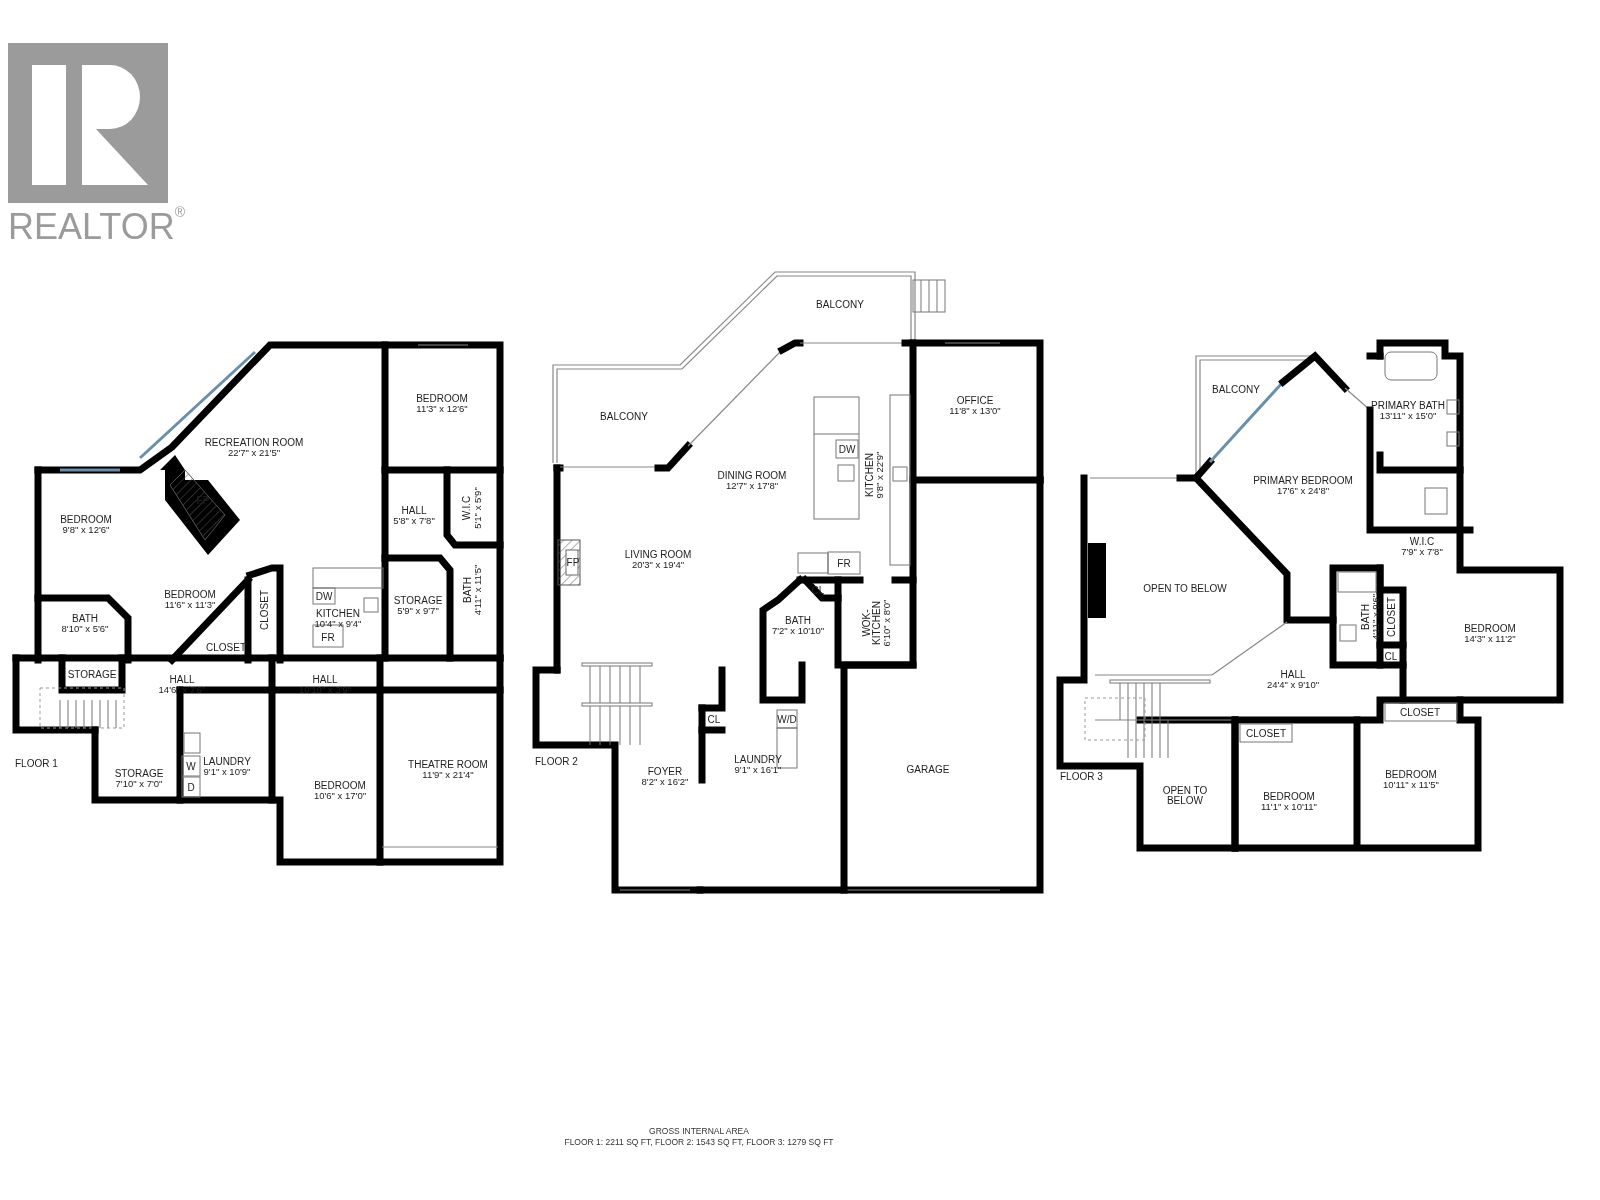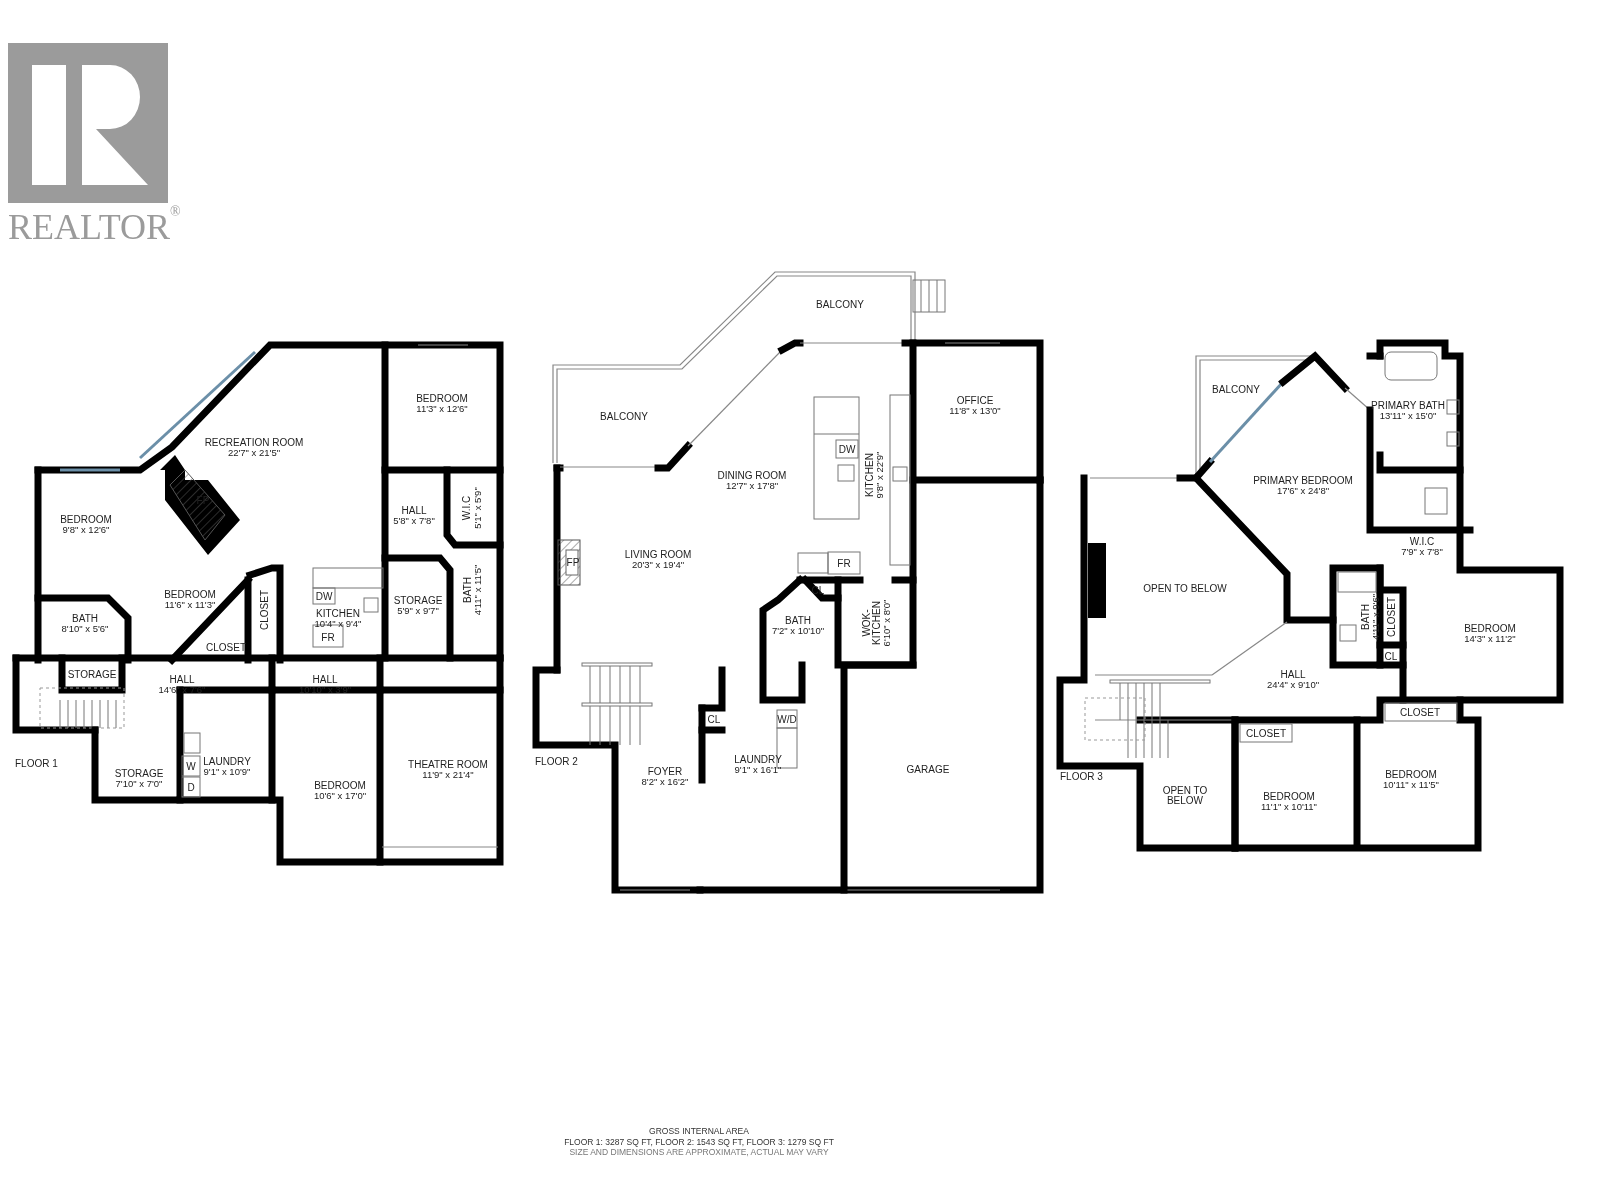--- a/index.html
+++ b/index.html
@@ -1,21 +1,21 @@
 <!DOCTYPE html>
 <html><head>
 <meta charset="utf-8">
 <style>
   html, body { margin: 0; padding: 0; background: #ffffff; }
   body { width: 1600px; height: 1200px; position: relative; overflow: hidden; font-family: "Liberation Sans", sans-serif; }
   #logo { position: absolute; left: 8px; top: 43px; width: 180px; height: 200px; }
   #logo .mark { position: absolute; left: 0; top: 0; width: 160px; height: 160px; background: #9b9b9b; }
   #logo .bar-l { position: absolute; left: 24px; top: 22px; width: 34px; height: 120px; background: #fff; }
   #logo .r-shape { position: absolute; left: 74px; top: 22px; width: 66px; height: 120px; }
-  #logo .wordmark { position: absolute; left: 0; top: 163px; font-size: 36px; color: #9b9b9b; letter-spacing: 0px; font-family: Liberation Serif, serif; }
+  #logo .wordmark { position: absolute; left: 0; top: 163px; font-size: 36px; color: #9b9b9b; letter-spacing: 0px; font-family: Liberation Sans, sans-serif; }
   #logo .wordmark sup { font-size: 14px; vertical-align: top; position: relative; top: -2px; }
   svg#plan { position: absolute; left: 0; top: 0; width: 1600px; height: 1200px; }
   .wall { stroke: #000; stroke-width: 7; fill: none; stroke-linecap: square; }
   .thin { stroke: #888; stroke-width: 1.2; fill: none; }
   .thin2 { stroke: #777; stroke-width: 1; fill: none; }
   .window { stroke: #6b8fa8; stroke-width: 3; fill: none; }
   .dash { stroke: #999; stroke-width: 1; stroke-dasharray: 3 3; fill: none; }
   .lbl { font-family: "Liberation Sans", sans-serif; font-size: 10px; fill: #222; text-anchor: middle; }
   .dim { font-family: "Liberation Sans", sans-serif; font-size: 9.5px; fill: #222; text-anchor: middle; }
   .fl { font-family: "Liberation Sans", sans-serif; font-size: 10px; fill: #222; }
@@ -318,15 +318,14 @@
     <text class="lbl" x="1289" y="800">BEDROOM</text>
     <text class="dim" x="1289" y="810">11'1" x 10'11"</text>
     <text class="lbl" x="1411" y="778">BEDROOM</text>
     <text class="dim" x="1411" y="788">10'11" x 11'5"</text>
     <text class="fl" x="1060" y="780">FLOOR 3</text>
   </g>
 </svg>
 
 <div id="footer">
   <div>GROSS INTERNAL AREA</div>
-  <div>FLOOR 1: 3287 SQ FT, FLOOR 2: 1543 SQ FT, FLOOR 3: 1279 SQ FT</div>
-  <div class="muted">SIZE AND DIMENSIONS ARE APPROXIMATE, ACTUAL MAY VARY</div>
+  <div>FLOOR 1: 2211 SQ FT, FLOOR 2: 1543 SQ FT, FLOOR 3: 1279 SQ FT</div>
 </div>
 
 </body></html>

